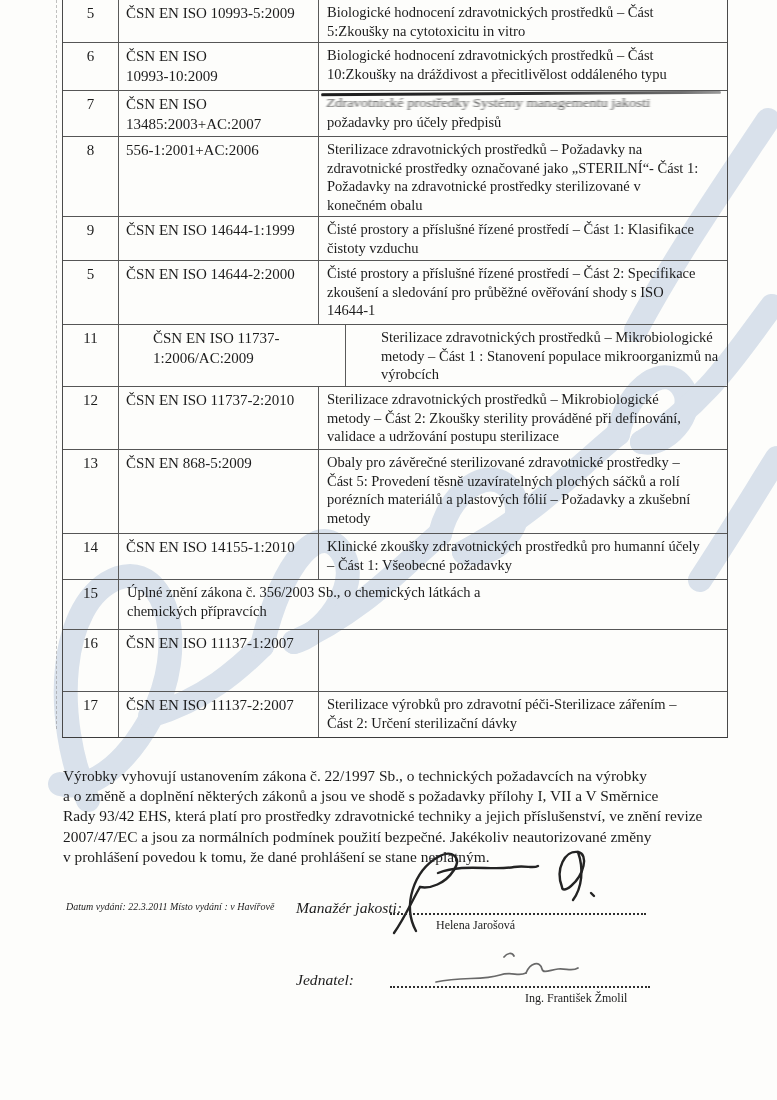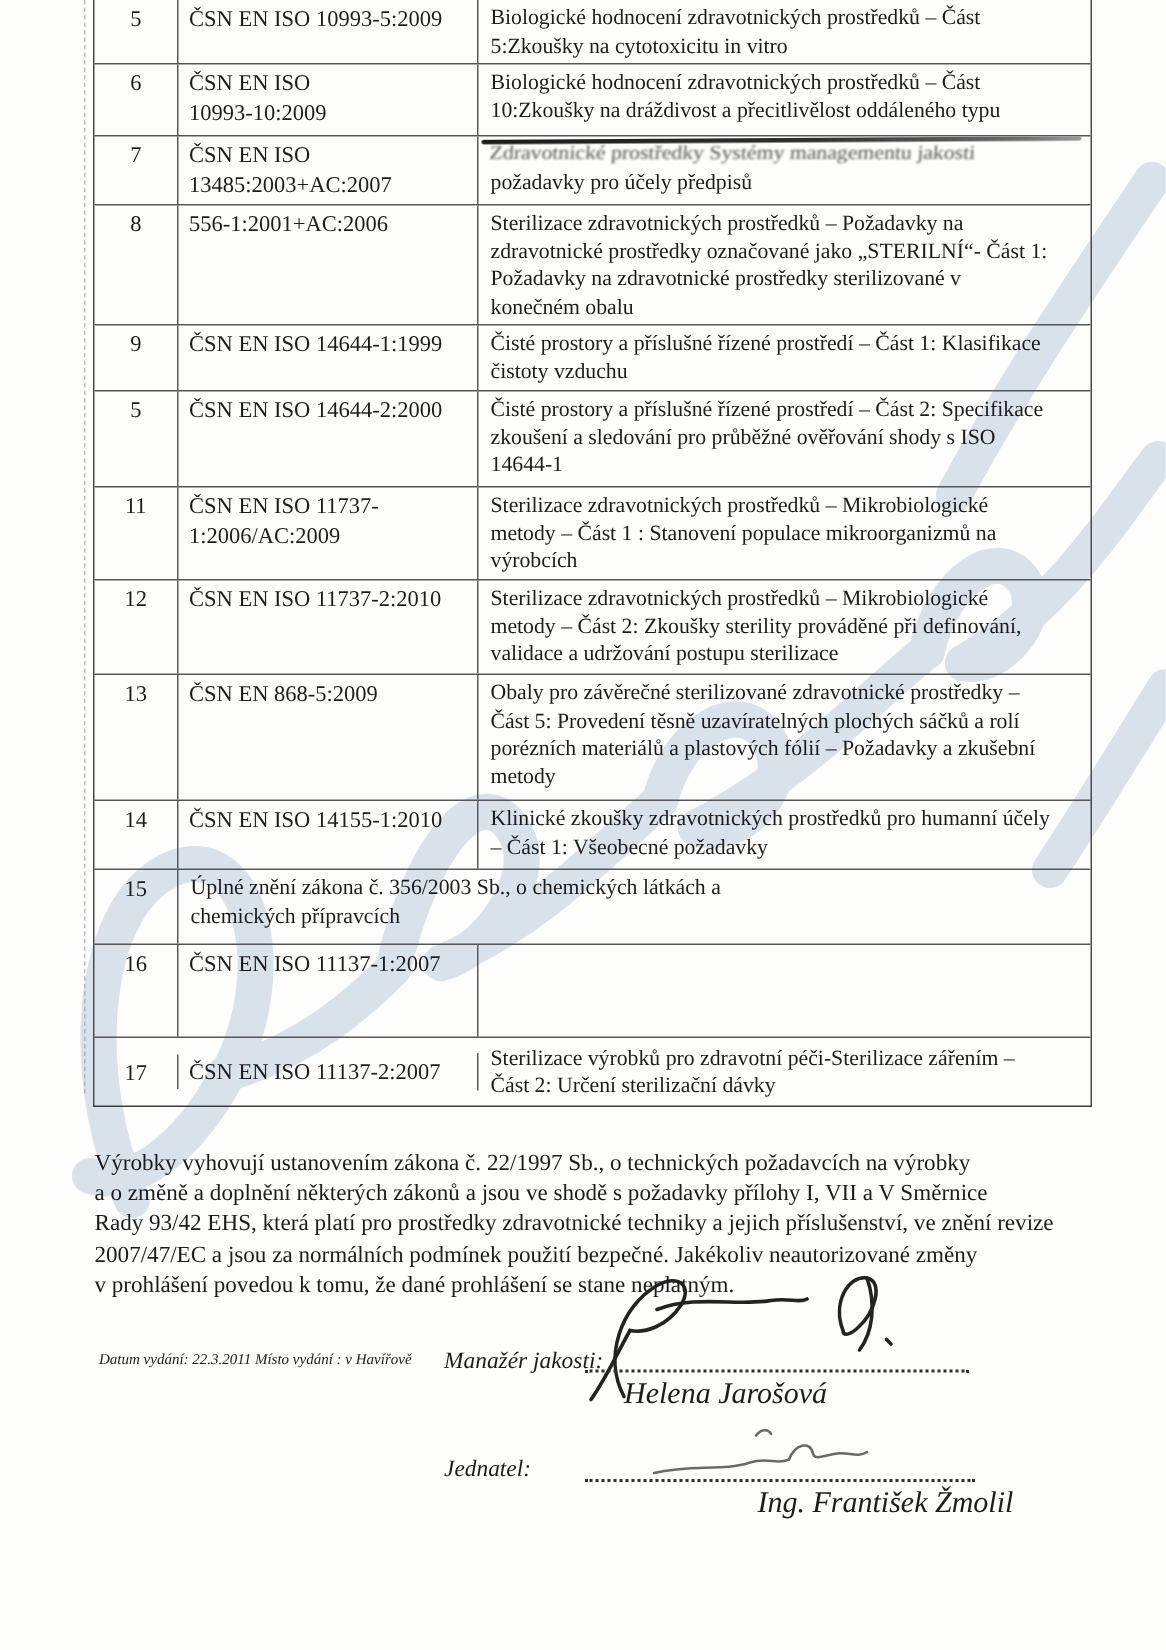--- a/index.html
+++ b/index.html
@@ -71,21 +71,21 @@
     position:absolute;font-style:italic;font-size:15.6px;
   }
   .role-1{left:296px;top:899px;}
   .role-2{left:296px;top:971px;}
   .dotline{
     position:absolute;height:0;border-bottom:2px dotted #2f2f2f;
   }
   .dotline-1{left:390px;top:913px;width:256px;}
   .dotline-2{left:390px;top:986px;width:260px;}
   .sig-name{
-    position:absolute;font-style:italic;font-size:20px;white-space:nowrap;
+    position:absolute;font-size:12px;white-space:nowrap;margin-left:20px;
   }
   .name-1{left:416px;top:918px;}
   .name-2{left:505px;top:991px;}
   .sig-svg{position:absolute;}
   .sig-1{left:386px;top:843px;}
   .sig-2{left:428px;top:948px;}
 </style>
 </head>
 <body>
 
@@ -142,21 +142,21 @@
         <div class="td desc">Čisté prostory a příslušné řízené prostředí – Část 1: Klasifikace
 čistoty vzduchu</div>
       </div>
       <div class="tr" style="min-height: 64px;">
         <div class="td num">5</div>
         <div class="td std">ČSN EN ISO 14644-2:2000</div>
         <div class="td desc">Čisté prostory a příslušné řízené prostředí – Část 2: Specifikace
 zkoušení a sledování pro průběžné ověřování shody s ISO
 14644-1</div>
       </div>
-      <div class="tr" style="min-height: 62px;">
+      <div class="tr" style="min-height: 62px; gap: 27px;">
         <div class="td num">11</div>
         <div class="td std">ČSN EN ISO 11737-
 1:2006/AC:2009</div>
         <div class="td desc">Sterilizace zdravotnických prostředků – Mikrobiologické
 metody – Část 1 : Stanovení populace mikroorganizmů na
 výrobcích</div>
       </div>
       <div class="tr" style="min-height: 63px;">
         <div class="td num">12</div>
         <div class="td std">ČSN EN ISO 11737-2:2010</div>
@@ -180,21 +180,21 @@
       </div>
       <div class="tr" style="min-height: 50px;">
         <div class="td num">15</div>
         <div class="td desc">Úplné znění zákona č. 356/2003 Sb., o chemických látkách a
 chemických přípravcích</div>
       </div>
       <div class="tr" style="min-height: 62px;">
         <div class="td num">16</div>
         <div class="td std">ČSN EN ISO 11137-1:2007</div>
       </div>
-      <div class="tr" style="min-height: 46px; align-items: center;">
+      <div class="tr" style="min-height: 46px;">
         <div class="td num">17</div>
         <div class="td std">ČSN EN ISO 11137-2:2007</div>
         <div class="td desc">Sterilizace výrobků pro zdravotní péči-Sterilizace zářením –
 Část 2: Určení sterilizační dávky</div>
       </div>
     </div>
 
   <div class="declaration">Výrobky vyhovují ustanovením zákona č. 22/1997 Sb., o technických požadavcích na výrobky
 a o změně a doplnění některých zákonů a jsou ve shodě s požadavky přílohy I, VII a V Směrnice
 Rady 93/42 EHS, která platí pro prostředky zdravotnické techniky a jejich příslušenství, ve znění revize

